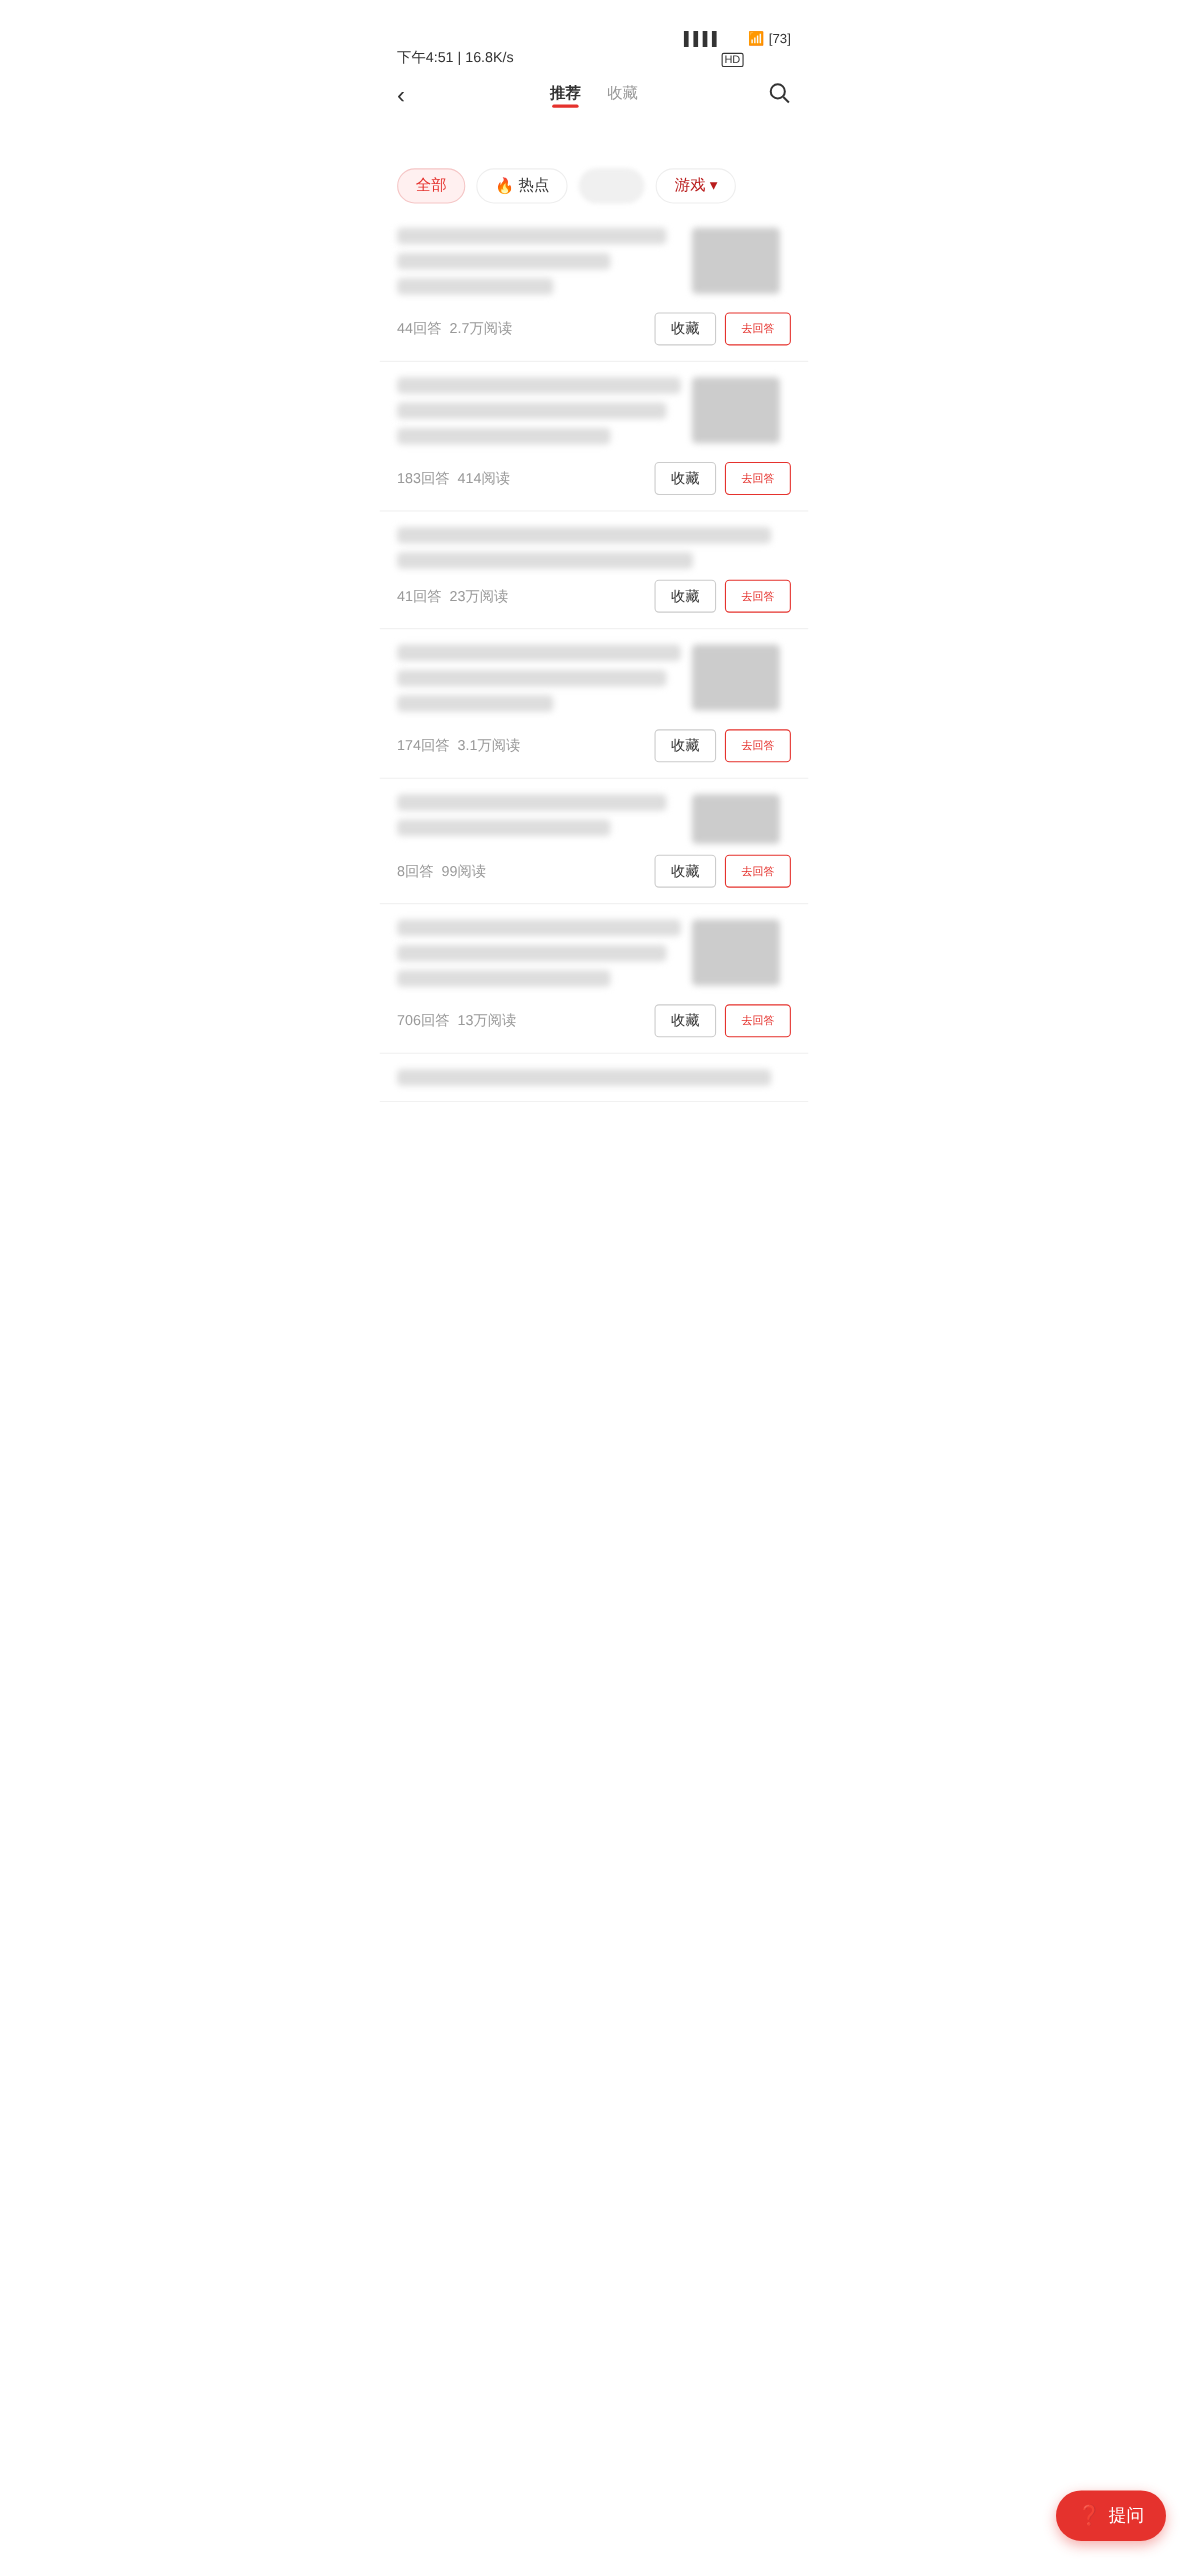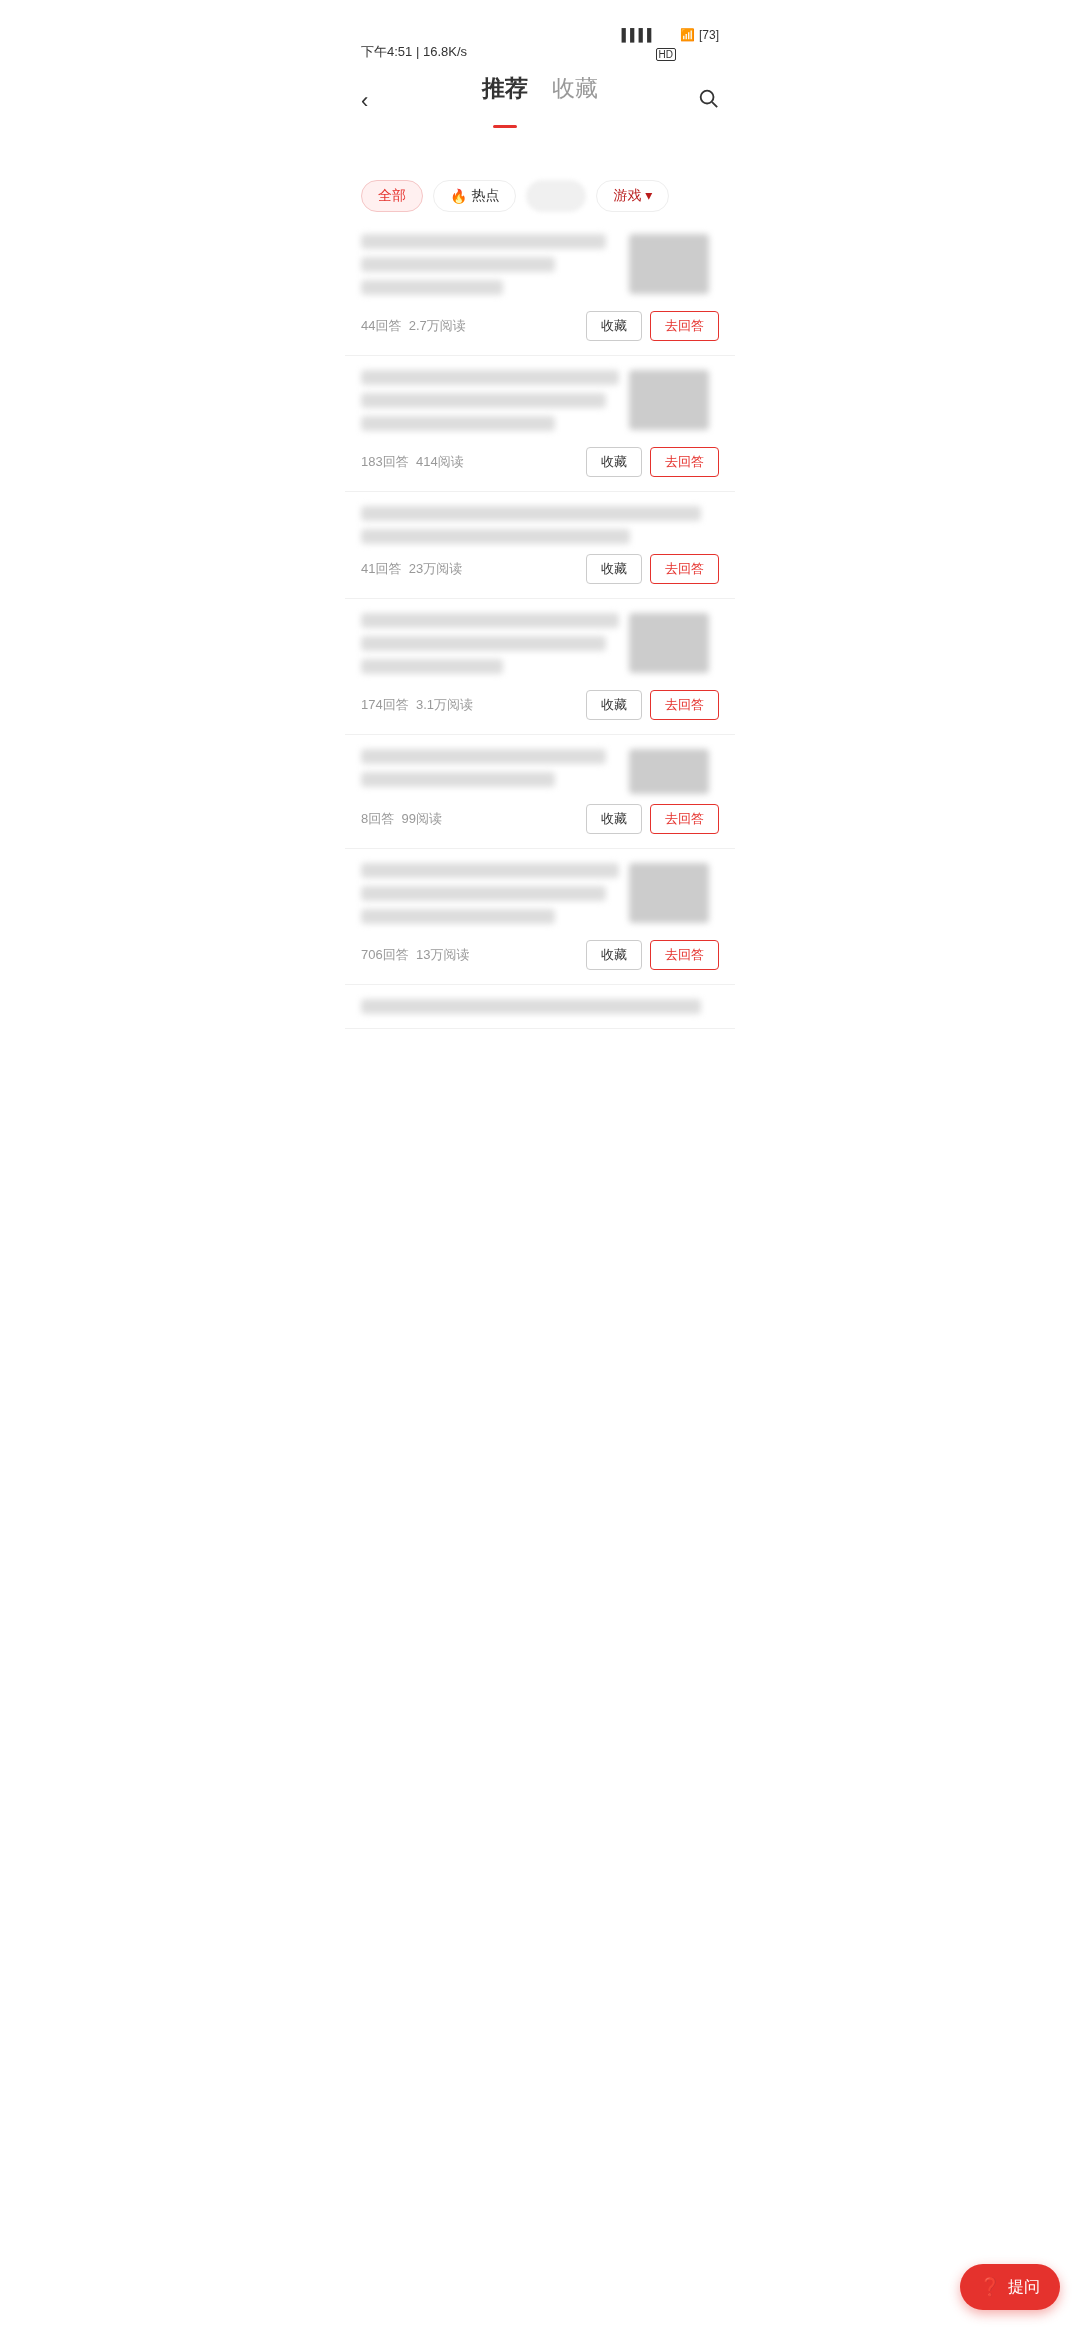--- a/index.html
+++ b/index.html
@@ -44,23 +44,23 @@
       color: #333;
       cursor: pointer;
       width: 36px;
     }
     .nav-tabs {
       display: flex;
       gap: 24px;
       align-items: flex-end;
     }
     .nav-tab {
-      font-size: 23px;
+      font-size: 14px;
       color: #999;
-      padding-bottom: 24px;
+      padding-bottom: 4px;
       cursor: pointer;
       position: relative;
     }
     .nav-tab.active {
       color: #333;
       font-weight: bold;
     }
     .nav-tab.active::after {
       content: '';
       position: absolute;
@@ -171,21 +171,21 @@
       border-radius: 4px;
       font-size: 13px;
       color: #333;
       background: #fff;
       cursor: pointer;
     }
     .btn-answer {
       padding: 5px 14px;
       border: 1px solid #e5322d;
       border-radius: 4px;
-      font-size: 13px;
+      font-size: 10px;
       color: #e5322d;
       background: #fff;
       cursor: pointer;
     }
     .blurred-thumb {
       width: 80px;
       height: 60px;
       background: #ccc;
       border-radius: 4px;
       filter: blur(3px);

